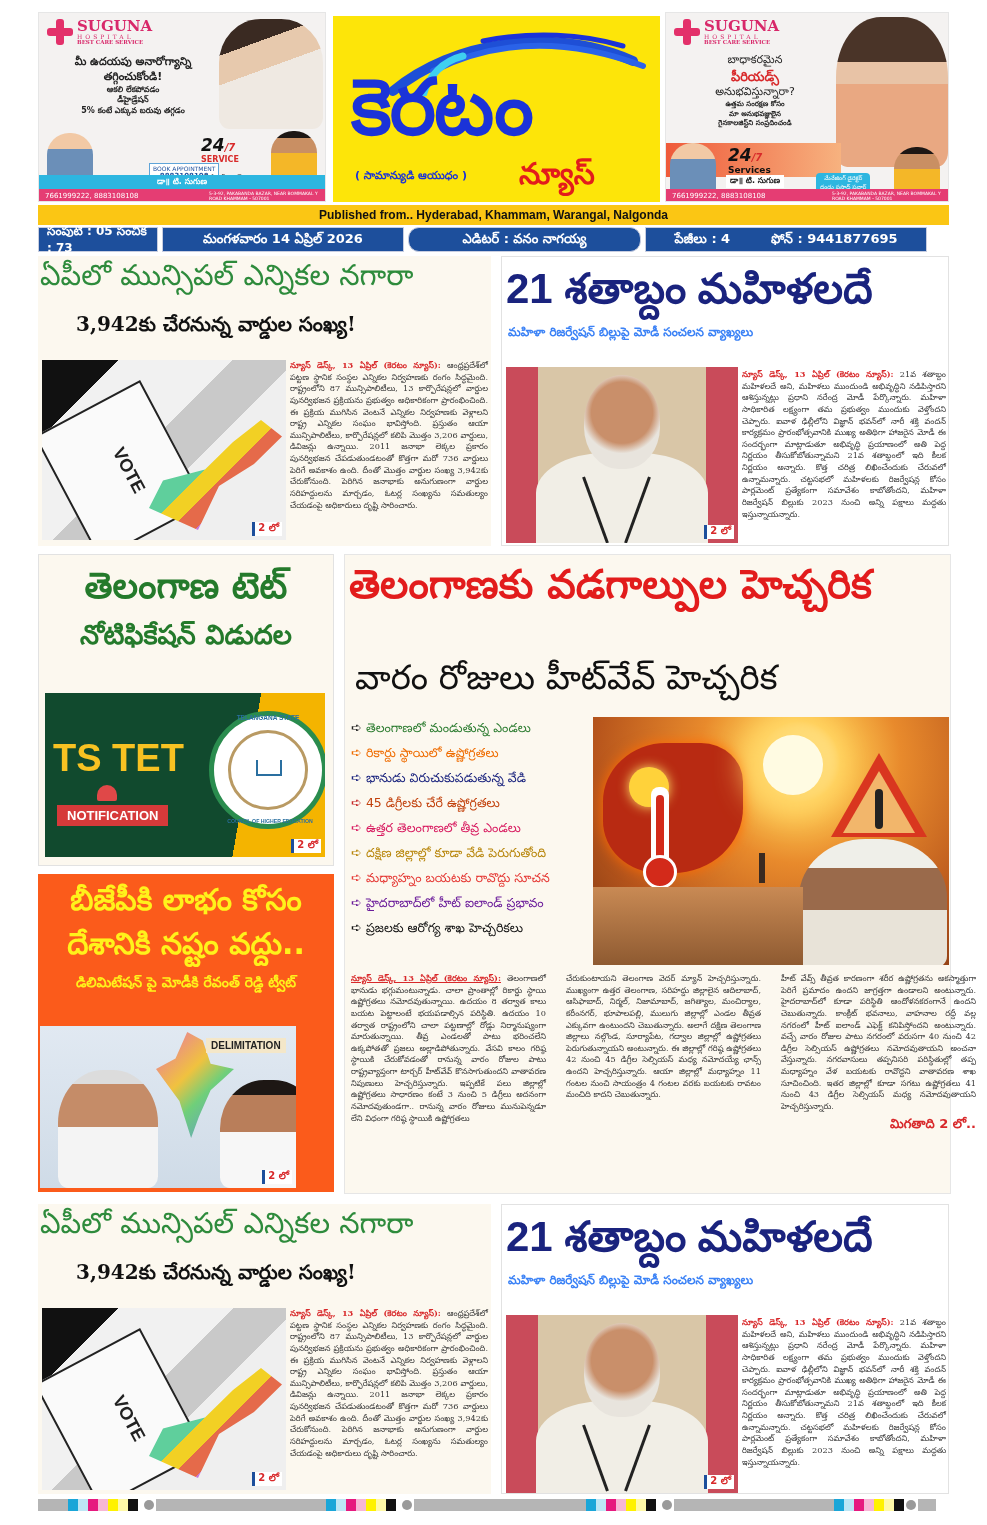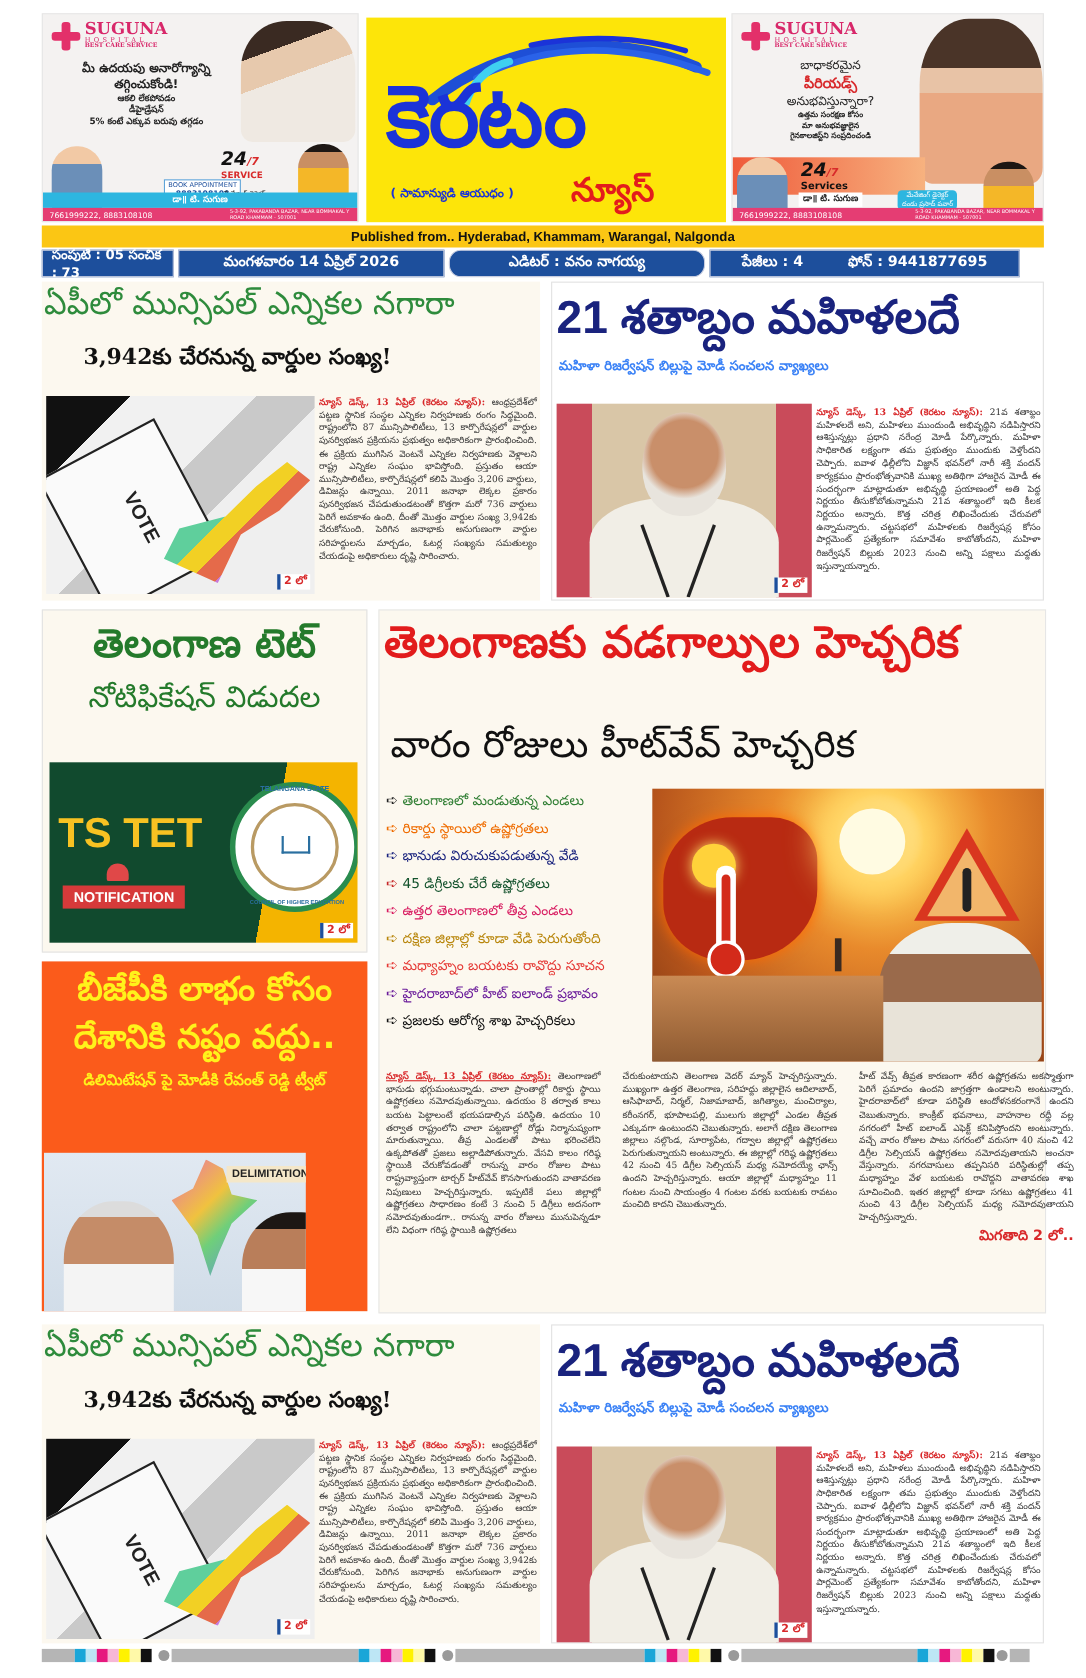--- a/index.html
+++ b/index.html
@@ -1,20 +1,20 @@
 <!DOCTYPE html>
 <html><head>
 <meta charset="utf-8">
 <style>
   * { box-sizing: border-box; margin: 0; padding: 0; }
   body { width: 987px; height: 1525px; background: #ffffff; font-family: "DejaVu Sans", sans-serif; position: relative; overflow: hidden; color: #222; }
 
   
   .ad { position: absolute; top: 12px; height: 190px; background: #f4f2f1; border: 1px solid #e6e6e6; overflow: hidden; }
-  .ad-logo { position: absolute; top: 6px; left: 8px; display: flex; align-items: flex-end; gap: 4px; }
+  .ad-logo { position: absolute; top: 6px; left: 8px; display: flex; align-items: center; gap: 4px; }
   .ad-cross { width: 26px; height: 26px; position: relative; }
   .ad-cross::before, .ad-cross::after { content: ""; position: absolute; background: #e3306a; border-radius: 3px; }
   .ad-cross::before { left: 9px; top: 0; width: 8px; height: 26px; }
   .ad-cross::after { left: 0; top: 9px; width: 26px; height: 8px; }
   .ad-brand { line-height: 1; }
   .ad-brand .n { font-family: "DejaVu Serif", serif; font-weight: bold; color: #d8286a; font-size: 15px; }
   .ad-brand .h { font-family: "DejaVu Serif", serif; color: #d8286a; font-size: 6px; letter-spacing: 3px; }
   .ad-brand .s { font-family: "DejaVu Serif", serif; color: #d8286a; font-size: 5.5px; font-weight: bold; }
   .ad-text { position: absolute; font-size: 10px; font-weight: bold; color: #222; text-align: center; line-height: 1.35; }
   .ad-photo { position: absolute; border-radius: 40% 40% 10% 10%; }
@@ -205,56 +205,56 @@
     <div class="pg2">2 లో</div>
   </div>
   <div class="body-text" style="position:absolute;left:240px;top:112px;width:204px;">
     <span class="lead">న్యూస్ డెస్క్, 13 ఏప్రిల్ (కెరటం న్యూస్):</span>
     <span>21వ శతాబ్దం మహిళలదే అని, మహిళలు ముందుండి అభివృద్ధిని నడిపిస్తారని ఆశిస్తున్నట్లు ప్రధాని నరేంద్ర మోడీ పేర్కొన్నారు. మహిళా సాధికారిత లక్ష్యంగా తమ ప్రభుత్వం ముందుకు వెళ్తోందని చెప్పారు. ఐవాళ ఢిల్లీలోని విజ్ఞాన్ భవన్‌లో నారీ శక్తి వందన్ కార్యక్రమం ప్రారంభోత్సవానికి ముఖ్య అతిథిగా హాజరైన మోడీ ఈ సందర్భంగా మాట్లాడుతూ అభివృద్ధి ప్రయాణంలో అతి పెద్ద నిర్ణయం తీసుకోబోతున్నామని 21వ శతాబ్దంలో ఇది కీలక నిర్ణయం అన్నారు. కొత్త చరిత్ర లిఖించేందుకు చేరువలో ఉన్నామన్నారు. చట్టసభలో మహిళలకు రిజర్వేషన్ల కోసం పార్లమెంట్ ప్రత్యేకంగా సమావేశం కాబోతోందని, మహిళా రిజర్వేషన్ బిల్లుకు 2023 నుంచి అన్ని పక్షాలు మద్దతు ఇస్తున్నాయన్నారు.</span>
   </div>
 </div>
 
 <div class="pane" style="left:38px;top:554px;width:296px;height:312px;border:1px solid #e2e2e2;">
   <div style="position:absolute;left:0;width:100%;top:10px;text-align:center;color:#247a2b;font-size:36px;font-weight:bold;white-space:nowrap;">తెలంగాణ టెట్</div>
-  <div style="position:absolute;left:0;width:100%;top:64px;text-align:center;color:#247a2b;font-size:27px;font-weight:normal;white-space:nowrap;">నోటిఫికేషన్ విడుదల</div>
+  <div style="position:absolute;left:0;width:100%;top:64px;text-align:center;color:#247a2b;font-size:27px;font-weight:bold;white-space:nowrap;">నోటిఫికేషన్ విడుదల</div>
   <div class="tet-img" style="left:6px;top:138px;width:280px;height:164px;">
     <div class="tet-title" style="left:8px;top:44px;">TS TET</div>
     <div style="position:absolute;left:52px;top:92px;width:20px;height:16px;background:#e04848;border-radius:10px 10px 2px 2px;"></div>
     <div class="tet-notif" style="left:12px;top:112px;">NOTIFICATION</div>
     <div class="tet-seal" style="left:164px;top:18px;width:118px;height:118px;">
       <div class="tet-seal-inner" style="left:14px;top:14px;width:80px;height:80px;"></div>
       <div style="position:absolute;left:0;top:-2px;width:100%;text-align:center;font-size:6.5px;font-weight:bold;color:#2a6fa0;font-family:'Liberation Sans',sans-serif;">TELANGANA STATE</div>
       <div style="position:absolute;left:-4px;bottom:0px;width:120px;text-align:center;font-size:5.2px;font-weight:bold;color:#2a6fa0;font-family:'Liberation Sans',sans-serif;">COUNCIL OF HIGHER EDUCATION</div>
       <div style="position:absolute;left:42px;top:44px;width:26px;height:16px;border:2px solid #2a6fa0;border-top:none;"></div>
     </div>
     <div class="pg2">2 లో</div>
   </div>
 </div>
 
 <div class="bjp" style="left:38px;top:874px;width:296px;height:318px;">
   <div class="bjp-h" style="position:absolute;left:0;width:100%;top:52px;">దేశానికి నష్టం వద్దు..</div>
   <div class="bjp-h" style="position:absolute;left:0;width:100%;top:8px;">బీజేపీకి లాభం కోసం</div>
   <div class="bjp-s" style="position:absolute;left:0;width:100%;top:100px;">డిలిమిటేషన్ పై మోడీకి రేవంత్ రెడ్డి ట్వీట్</div>
-  <div class="bjp-img" style="left:2px;top:152px;width:238px;height:162px;margin-top:22px;">
+  <div class="bjp-img" style="left:2px;top:152px;width:256px;height:162px;">
     <div style="position:absolute;left:116px;top:6px;width:78px;height:106px;background:linear-gradient(135deg,#e86fb0,#f0c23f 40%,#6fcf7a 60%,#5f8fe0);clip-path:polygon(40% 0,60% 8%,70% 30%,100% 35%,85% 45%,70% 55%,55% 80%,45% 100%,30% 65%,10% 45%,0 35%,25% 25%);"></div>
     <div style="position:absolute;left:166px;top:12px;background:#f4e7c9;padding:2px 5px;font-family:'Liberation Sans',sans-serif;font-weight:bold;font-size:10px;">DELIMITATION</div>
     <div style="position:absolute;left:18px;top:44px;width:100px;height:118px;border-radius:45% 45% 10% 10%;background:linear-gradient(#dcdcdc 0 12%,#c58c68 12% 48%,#f4f4f4 48%);"></div>
     <div style="position:absolute;left:180px;top:54px;width:98px;height:108px;border-radius:45% 45% 10% 10%;background:linear-gradient(#1d1714 0 14%,#b97e5a 14% 48%,#f7f7f7 48%);"></div>
     <div class="pg2">2 లో</div>
   </div>
 </div>
 
 <div class="pane" style="left:344px;top:554px;width:607px;height:640px;border:1px solid #e6e6e6;">
   <div class="heat-h1" style="position:absolute;left:4px;top:6px;">తెలంగాణకు వడగాల్పుల హెచ్చరిక</div>
   <div class="heat-h2" style="position:absolute;left:10px;top:104px;top:102px;">వారం రోజులు హీట్‌వేవ్ హెచ్చరిక</div>
   <ul class="bullets" style="left:6px;top:160px;">
     <li><span class="ar">➪</span><span style="color:#2e7d32">తెలంగాణలో మండుతున్న ఎండలు</span></li>
     <li><span class="ar" style="color:#ef6c00">➪</span><span style="color:#ef6c00">రికార్డు స్థాయిలో ఉష్ణోగ్రతలు</span></li>
     <li><span class="ar" style="color:#1a237e">➪</span><span style="color:#1a237e">భానుడు విరుచుకుపడుతున్న వేడి</span></li>
-    <li><span class="ar" style="color:#c62828">➪</span><span style="color:#14532d">45 డిగ్రీలకు చేరే ఉష్ణోగ్రతలు</span></li>
+    <li><span class="ar" style="color:#c62828">➪</span><span style="color:#c2410c">45 డిగ్రీలకు చేరే ఉష్ణోగ్రతలు</span></li>
     <li><span class="ar" style="color:#d81b60">➪</span><span style="color:#d81b60">ఉత్తర తెలంగాణలో తీవ్ర ఎండలు</span></li>
     <li><span class="ar" style="color:#b8860b">➪</span><span style="color:#b8860b">దక్షిణ జిల్లాల్లో కూడా వేడి పెరుగుతోంది</span></li>
     <li><span class="ar" style="color:#e53935">➪</span><span style="color:#e53935">మధ్యాహ్నం బయటకు రావొద్దు సూచన</span></li>
     <li><span class="ar" style="color:#6a1b9a">➪</span><span style="color:#6a1b9a">హైదరాబాద్‌లో హీట్ ఐలాండ్ ప్రభావం</span></li>
     <li><span class="ar" style="color:#111">➪</span><span style="color:#111">ప్రజలకు ఆరోగ్య శాఖ హెచ్చరికలు</span></li>
   </ul>
   <div class="heat-img" style="left:248px;top:162px;width:356px;height:248px;">
     <div class="tg-map" style="left:10px;top:26px;width:140px;height:130px;"></div>
     <div style="position:absolute;left:36px;top:50px;width:40px;height:40px;border-radius:50%;background:#ffd23a;box-shadow:0 0 12px #ffe46a;"></div>
     <div class="thermo" style="left:58px;top:70px;width:18px;height:80px;">

